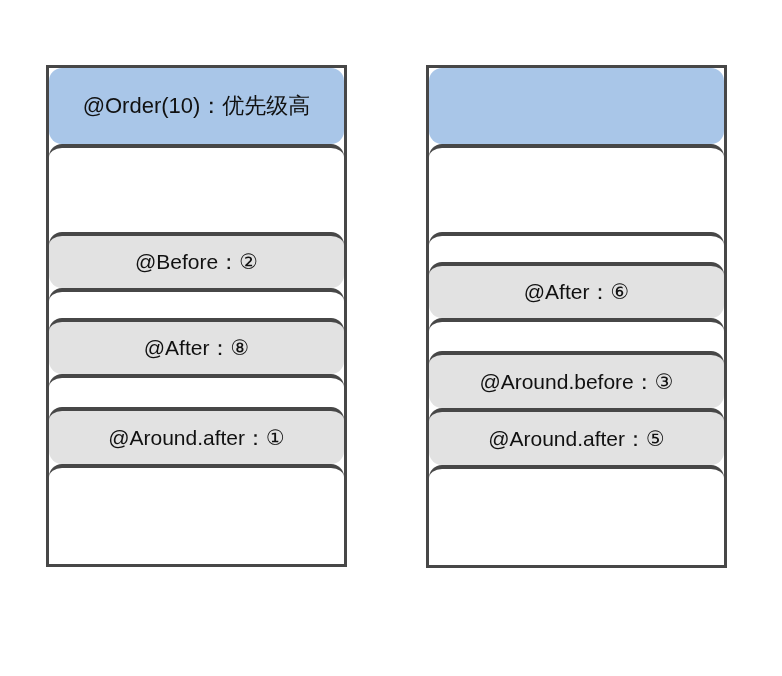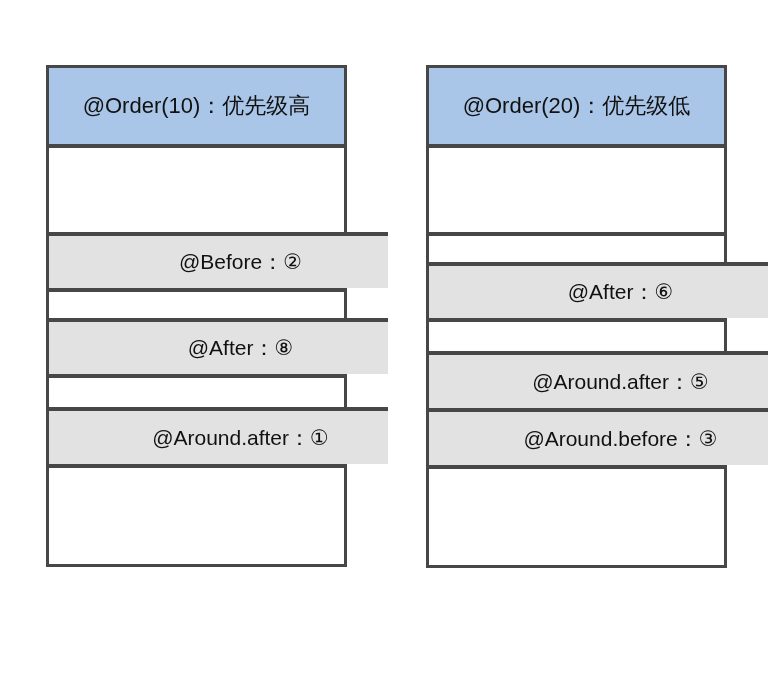--- a/index.html
+++ b/index.html
@@ -27,35 +27,35 @@
 
   .row {
     box-sizing: content-box;
     width: 100%;
     display: flex;
     flex-direction: column;
     align-items: center;
     justify-content: center;
     border-top: 4px solid #474747;
     color: #111111;
+    border-radius: 13px;
   }
   .row:first-child { border-top: none; }
 
   .row.header {
     height: 76px;
     background: #a9c6e8;
     font-size: 22px;
     line-height: 1.35;
     text-align: center;
   }
   .row.label-row {
     background: #e2e2e2;
     font-size: 21px;
     text-align: center;
-    padding-left: 44px;
   }
   .row.empty { background: #ffffff; }
 
   .h-empty-lg     { height: 84px; }
   .h-label        { height: 52px; }
   .h-empty-sm     { height: 26px; }
   .h-empty-md     { height: 29px; }
   .h-label2       { height: 53px; }
   .h-empty-bottom { height: 96px; }
 </style>
@@ -78,30 +78,29 @@
     </div>
     <div class="row empty h-empty-md"></div>
     <div class="row label-row h-label2">
       <span>@Around.after：①</span>
     </div>
     <div class="row empty h-empty-bottom"></div>
   </div>
 
   <div class="column col-right">
     <div class="row header">
-      <div>@Order(20)：优先级低</div>
     </div>
     <div class="row empty h-empty-lg"></div>
     <div class="row empty h-empty-sm"></div>
     <div class="row label-row h-label">
       <span>@After：⑥</span>
     </div>
     <div class="row empty h-empty-md"></div>
     <div class="row label-row h-label2">
-      <span>@Around.after：⑤</span>
+      <span>@Around.before：③</span>
     </div>
     <div class="row label-row h-label2">
-      <span>@Around.before：③</span>
+      <span>@Around.after：⑤</span>
     </div>
     <div class="row empty h-empty-bottom"></div>
   </div>
 
 </div>
 
 </body></html>

